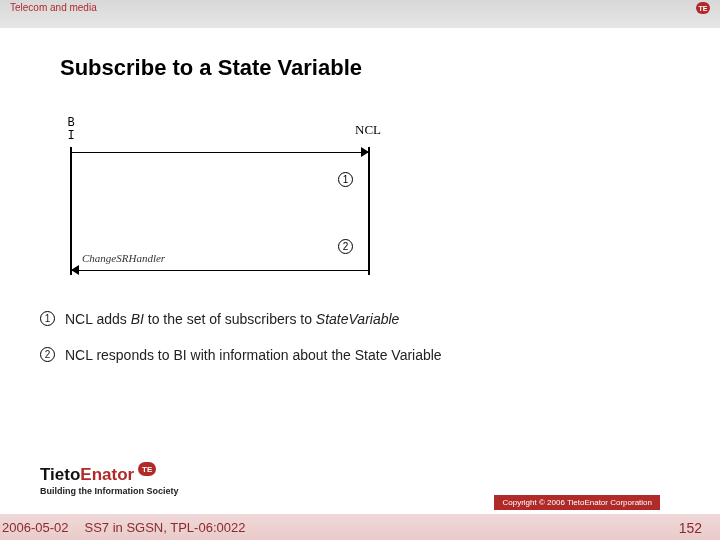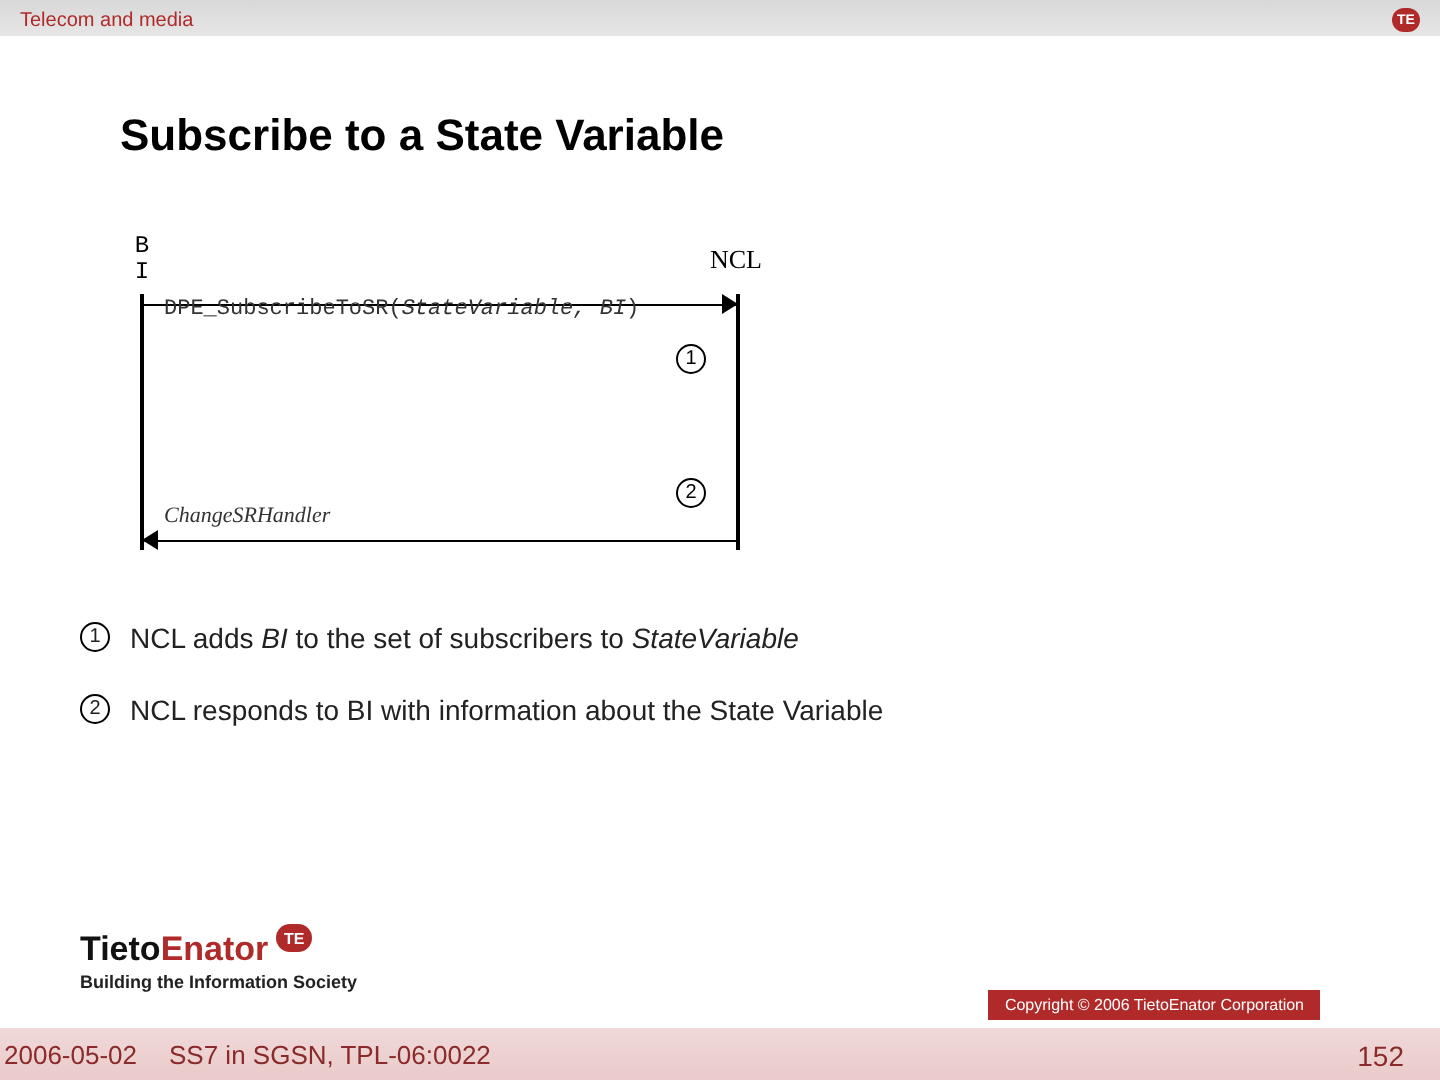--- a/index.html
+++ b/index.html
@@ -1,20 +1,20 @@
 <!DOCTYPE html>
 <html><head>
 <meta charset="utf-8">
 <style>
   * { box-sizing: border-box; margin: 0; padding: 0; }
   body { width: 720px; height: 540px; font-family: Arial, Helvetica, sans-serif; background: #fff; position: relative; overflow: hidden; }
   .header {
-    width: 100%; height: 18px; background: linear-gradient(#d8d8d8,#e6e6e6);
+    width: 100%; height: 28px; background: linear-gradient(#d8d8d8,#e6e6e6);
     color: #b02a2a; font-size: 10px; padding: 2px 10px; display: flex;
-    justify-content: space-between; align-items: flex-end;
+    justify-content: space-between; align-items: flex-start;
   }
   .header-badge {
     width: 14px; height: 12px; background: #b02a2a; border-radius: 7px;
     color: #fff; font-size: 7px; display: flex; align-items: center;
     justify-content: center; font-weight: bold;
   }
   .title {
     position: absolute; left: 60px; top: 55px; font-size: 22px;
     font-weight: bold; color: #000000;
   }
@@ -102,23 +102,20 @@
     <div style="letter-spacing:0; word-break:break-all;">BI</div>
   </div>
   <div class="ncl-label">NCL</div>
   <div class="lifeline ll-left"></div>
   <div class="lifeline ll-right"></div>
 
   <div class="arrow arrow1">
     <div class="arrow-line"></div>
       <div class="arrow-head-r"></div>
   </div>
-  <div class="msg1">
-    <span>DPE_SubscribeToSR(</span><span class="ital">StateVariable, BI</span><span>)</span>
-  </div>
 
   <div class="arrow arrow2">
     <div class="arrow-line"></div>
       <div class="arrow-head-l"></div>
   </div>
   <div class="msg2">ChangeSRHandler</div>
 
   <div class="circ d-circ1">1</div>
   <div class="circ d-circ2">2</div>
 </div>

